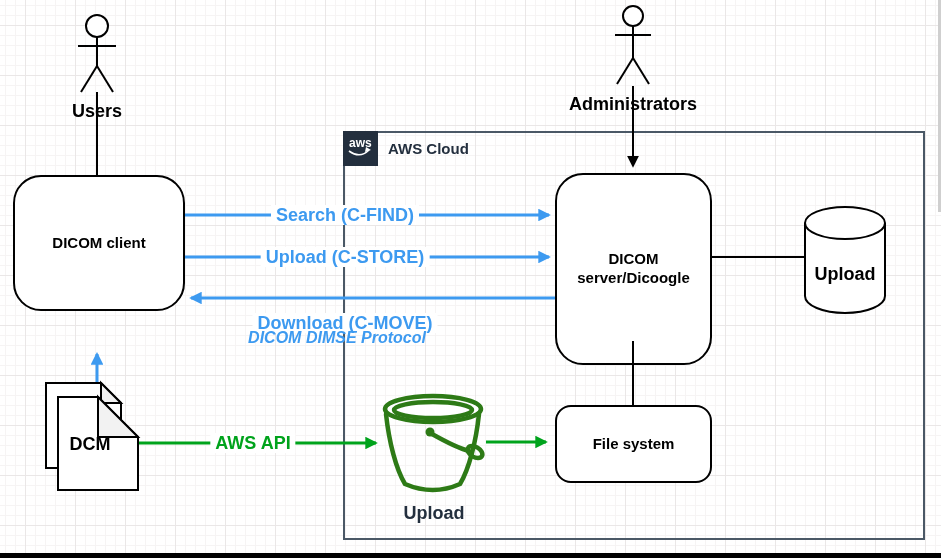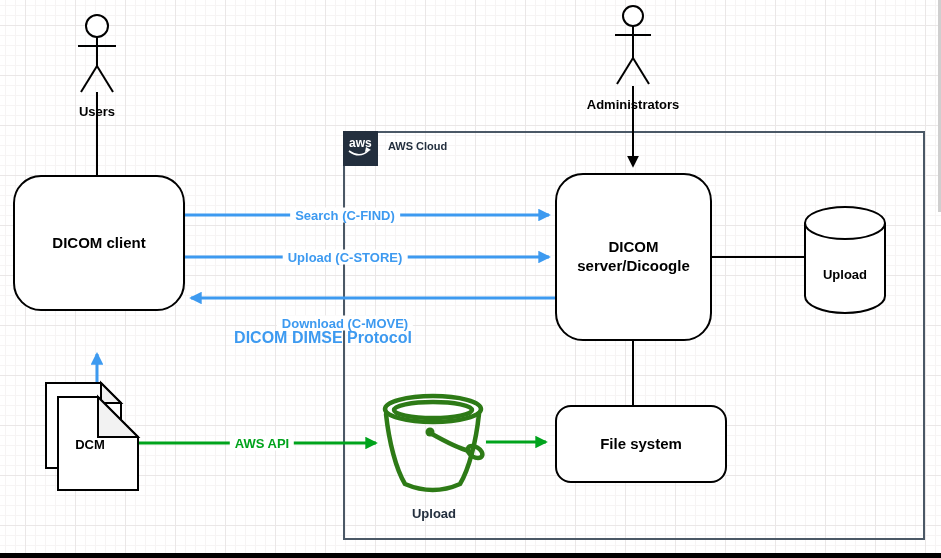--- a/index.html
+++ b/index.html
@@ -18,32 +18,32 @@
   .awsgroup{
     position:absolute;left:343px;top:131px;width:582px;height:409px;
     border:2px solid #4a5866;box-sizing:border-box;z-index:1;background:transparent;
   }
   .box{
     position:absolute;background:#fff;border:2px solid #000;box-sizing:border-box;
     display:flex;align-items:center;justify-content:center;text-align:center;
     font-weight:bold;font-size:15px;color:#000;z-index:2;line-height:1.25;
   }
   #client{left:13px;top:175px;width:172px;height:136px;border-radius:28px;}
-  #server{left:555px;top:173px;width:157px;height:168px;border-radius:28px;padding:0 16px;justify-content:center;}
-  #filesystem{left:555px;top:405px;width:172px;height:78px;border-radius:16px;}
+  #server{left:555px;top:173px;width:157px;height:192px;border-radius:28px;padding:0 16px;justify-content:center;}
+  #filesystem{left:555px;top:405px;width:157px;height:78px;border-radius:16px;}
   svg.overlay{position:absolute;left:0;top:0;z-index:3;pointer-events:none;}
   .lbl{
-    position:absolute;z-index:4;font-weight:bold;font-size:13px;color:#000;
+    position:absolute;z-index:4;font-weight:bold;font-size:18px;color:#000;
     white-space:nowrap;transform:translate(-50%,-50%);line-height:1;
   }
   .edge-lbl{background:#fff;padding:1px 5px;text-align:right;}
   .blue{color:#3d9af0;}
-  .green{color:#00a31c;margin-left:9px;}
+  .green{color:#00a31c;}
   .navy{color:#232f3e;}
-  #lbl-aws-cloud{transform:none;font-size:11px;}
+  #lbl-aws-cloud{transform:none;font-size:15px;}
   #lbl-protocol{font-size:16px;}
   .edge-bottom{position:absolute;left:0;bottom:0;width:100%;height:5px;background:#000;z-index:6;}
   .edge-right{position:absolute;right:0;top:0;width:3px;height:212px;background:#cfcfcf;z-index:6;}
 </style>
 </head>
 <body>
 
 <div class="stage">
 
   <div class="awsgroup"></div>
@@ -130,21 +130,21 @@
   </svg>
 
   <div class="lbl" style="left:97px;top:111px;">Users</div>
   <div class="lbl" style="left:633px;top:104px;">Administrators</div>
 
   <div class="lbl navy" id="lbl-aws-cloud" style="left:388px;top:141px;">AWS Cloud</div>
 
   <div class="lbl edge-lbl blue" style="left:345px;top:215px;">Search (C-FIND)</div>
   <div class="lbl edge-lbl blue" style="left:345px;top:257px;">Upload (C-STORE)</div>
   <div class="lbl edge-lbl blue" style="left:345px;top:298px;margin-top:25px;">Download (C-MOVE)</div>
-  <div class="lbl blue" id="lbl-protocol" style="left:323px;top:338px;">DICOM DIMSE Protocol</div>
+  <div class="lbl blue" id="lbl-protocol" style="left:337px;top:338px;font-style:italic;">DICOM DIMSE Protocol</div>
 
   <div class="lbl edge-lbl green" style="left:253px;top:443px;">AWS API</div>
 
   <div class="lbl" style="left:90px;top:444px;">DCM</div>
   <div class="lbl" style="left:845px;top:274px;">Upload</div>
   <div class="lbl navy" style="left:434px;top:513px;">Upload</div>
 
   <div class="edge-bottom"></div>
   <div class="edge-right"></div>
 </div>

